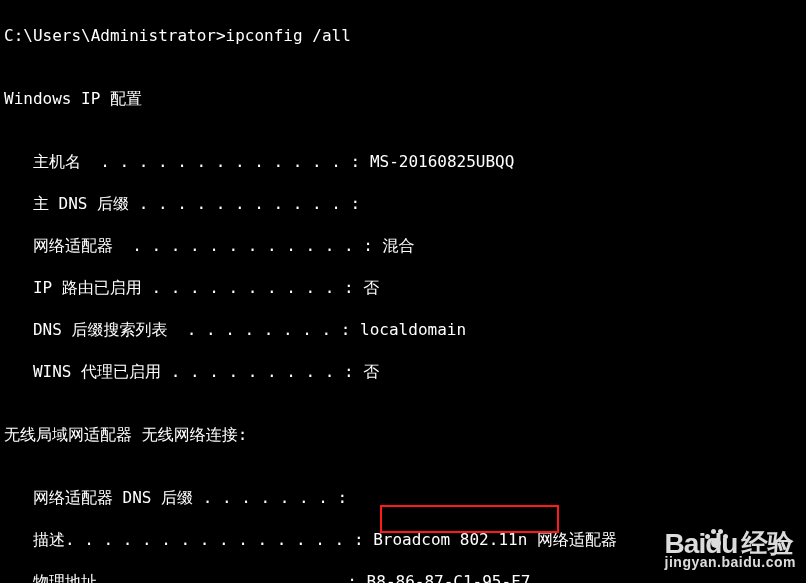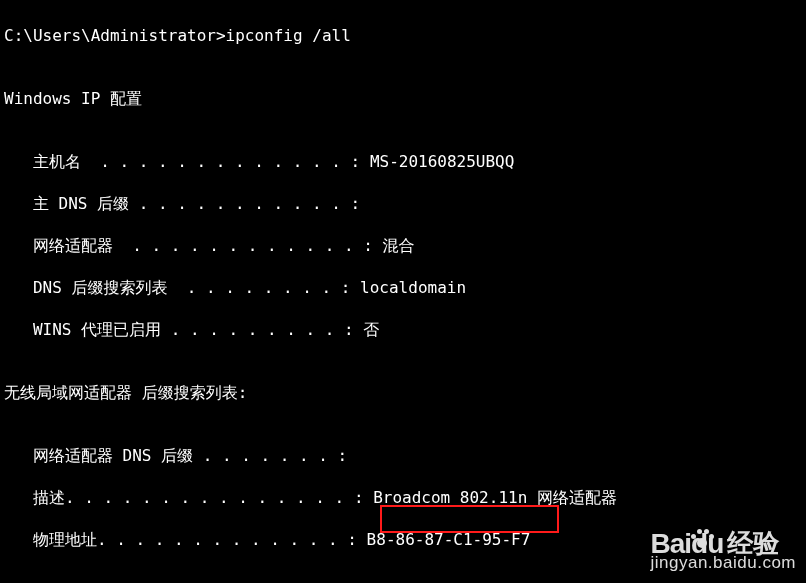--- a/index.html
+++ b/index.html
@@ -47,23 +47,24 @@
     font-size: 28px;
     font-weight: bold;
     letter-spacing: -1px;
   }
   .watermark .jy {
     font-size: 26px;
     font-weight: bold;
     font-family: "Microsoft YaHei","SimHei",sans-serif;
   }
   .watermark .url {
-    font-size: 17px;
+    font-size: 14px;
     letter-spacing: 0.5px;
     margin-top:-2px;
+    font-weight:bold;
   }
   .paw {
     position: relative;
     width: 22px;
     height: 22px;
     margin-bottom:6px;
   }
   .paw span {
     position:absolute;
     background:#e8e8e8;
@@ -79,24 +80,25 @@
 <body>
 
 <div class="terminal">
 <div class="line">C:\Users\Administrator&gt;ipconfig /all</div>
 <div class="line"></div>
 <div class="line">Windows IP 配置</div>
 <div class="line"></div>
 <div class="line">   主机名  . . . . . . . . . . . . . : MS-20160825UBQQ</div>
 <div class="line">   主 DNS 后缀 . . . . . . . . . . . :</div>
 <div class="line">   网络适配器  . . . . . . . . . . . . : 混合</div>
+<div class="line">   IP 路由已启用 . . . . . . . . . . : 否</div>
 <div class="line">   DNS 后缀搜索列表  . . . . . . . . : localdomain</div>
 <div class="line">   WINS 代理已启用 . . . . . . . . . : 否</div>
 <div class="line"></div>
-<div class="line">无线局域网适配器 后缀搜索列表:</div>
+<div class="line">无线局域网适配器 无线网络连接:</div>
 <div class="line"></div>
 <div class="line">   网络适配器 DNS 后缀 . . . . . . . :</div>
 <div class="line">   描述. . . . . . . . . . . . . . . : Broadcom 802.11n 网络适配器</div>
 <div class="line">   物理地址. . . . . . . . . . . . . : B8-86-87-C1-95-F7</div>
 
 
 
 
 
 

